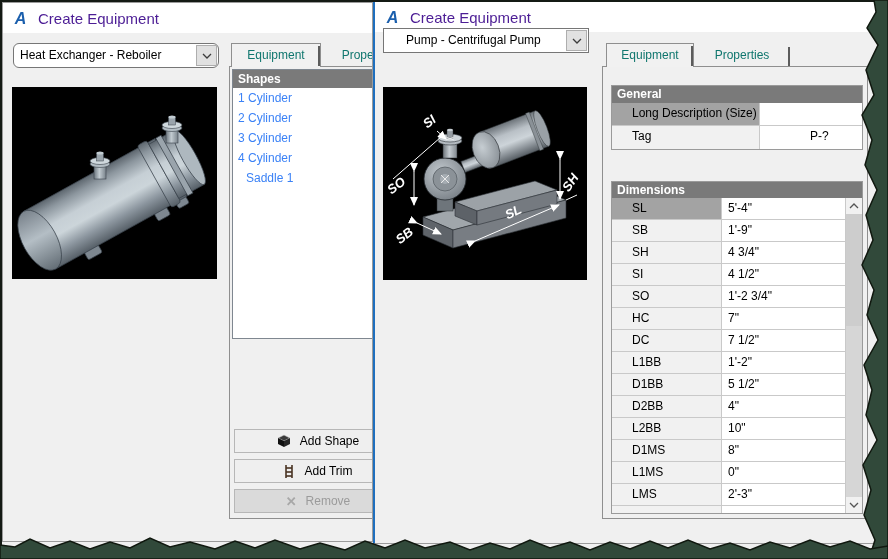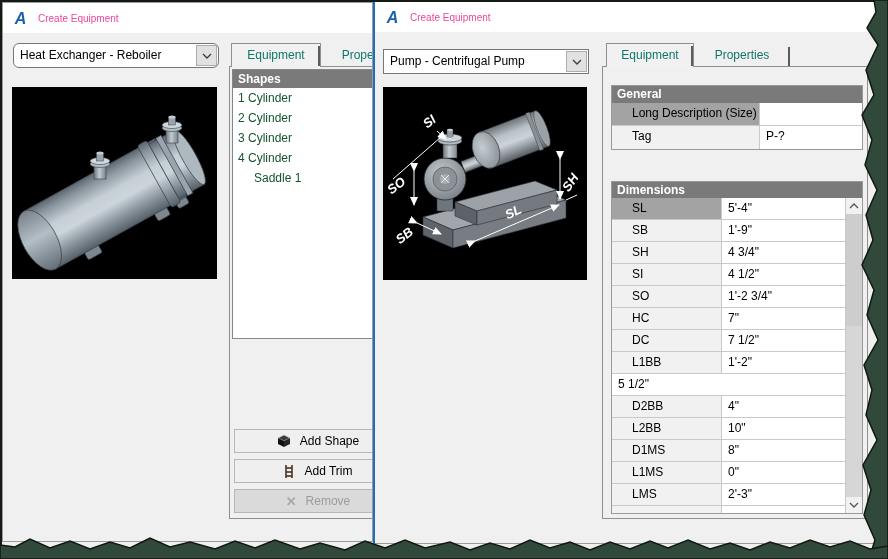--- a/index.html
+++ b/index.html
@@ -15,43 +15,43 @@
   body{margin:0;font-family:"Liberation Sans",sans-serif;background:#fff;}
   .stage{position:relative;width:888px;height:559px;overflow:hidden;background:var(--window-bg);}
 
   
   .window{position:absolute;background:var(--window-bg);border:1px solid #9b9b9b;overflow:hidden;}
   .win-left{left:2px;top:2px;width:371px;height:540px;z-index:1;}
   .win-right{left:373px;top:1px;width:515px;height:543px;z-index:2;border-left:2px solid var(--accent-border);}
   .titlebar{position:absolute;left:0;top:0;right:0;height:30px;background:var(--titlebar-bg);display:flex;align-items:center;padding-left:9px;gap:9px;}
   .titlebar .logo{width:17px;height:17px;display:flex;align-items:center;justify-content:center;
     color:var(--logo-blue);font-weight:bold;font-style:italic;font-size:16px;line-height:17px;}
-  .titlebar .title{font-size:10px;color:#ec4899;}
+  .titlebar .title{font-size:15px;color:#4c1d95;}
 
   
   .combo{position:absolute;height:25px;display:flex;background:#fff;border:1px solid #767676;}
   .combo-field{flex:1;font-size:12px;padding:4px 0 0 6px;white-space:nowrap;overflow:hidden;color:#000;}
   .combo-btn{width:21px;margin:1px;background:#e1e1e1;border:1px solid #aeaeae;display:flex;align-items:center;justify-content:center;}
 
   
   .preview{position:absolute;background:#000;}
   .preview svg{display:block;}
 
   
   .tabstrip{position:absolute;display:flex;height:24px;}
   .tab{position:relative;height:22px;margin-top:2px;line-height:21px;text-align:center;font-size:12px;color:#0f766e;background:transparent;}
   .tab::after{content:"";position:absolute;right:0;top:2px;bottom:1px;width:2px;background:#5c5c5c;}
   .tab.active{height:24px;margin-top:0;line-height:23px;background:#f1f1f1;border:1px solid #8f8f8f;border-bottom:none;z-index:3;}
   .tabpanel{position:absolute;background:var(--window-bg);border:1px solid #8f8f8f;}
 
   
   .listbox{position:absolute;background:#fff;border:1px solid #7f8790;}
   .lb-header{height:18px;background:var(--section-header-bg);color:#fff;font-size:12px;font-weight:bold;padding:2px 0 0 5px;}
-  .lb-item{height:20px;font-size:12px;padding:3px 0 0 5px;color:#14532d;white-space:nowrap;}
-  .lb-item.indent{padding-left:21px;}
+  .lb-item{height:20px;font-size:12px;padding:3px 0 0 5px;color:#3b82f6;white-space:nowrap;}
+  .lb-item.indent{padding-left:13px;}
 
   
   .btn{position:absolute;left:4px;width:168px;height:24px;background:#efefef;border:1px solid #b7b7b7;
     display:flex;align-items:center;justify-content:center;gap:9px;font-size:12px;color:#000;}
   .btn.disabled{background:#dadada;color:#9b9b9b;}
   .btn .x-glyph{font-size:13px;font-weight:bold;color:#a8a8a8;line-height:13px;}
 
   
   .grid{position:absolute;border:1px solid #9a9a9a;background:#fff;}
   .grid-header{background:var(--section-header-bg);color:#fff;font-weight:bold;font-size:12px;padding:1px 0 0 5px;}
@@ -186,21 +186,21 @@
       </div>
     </div>
   </div>
 
   <div class="window win-right">
     <div class="titlebar">
       <span class="logo">A</span>
       <span class="title">Create Equipment</span>
     </div>
 
-    <div class="combo" style="left:8px;top:47px;width:206px;">
+    <div class="combo" style="left:8px;top:26px;width:206px;padding-left:16px;">
       <div class="combo-field">Pump - Centrifugal Pump</div>
       <div class="combo-btn">
         <svg width="10" height="6" viewBox="0 0 10 6">
             <path d="M1 1 L5 5 L9 1" stroke="#3c3c3c" stroke-width="1.3" fill="none"></path>
           </svg>
       </div>
     </div>
 
     <div class="preview" style="left:8px;top:85px;width:204px;height:193px;">
       <svg width="204" height="193" viewBox="0 0 204 193">
@@ -289,21 +289,21 @@
     </div>
 
     <div class="tabpanel" style="left:227px;top:64px;width:266px;height:453px;">
 
       <div class="grid" style="left:8px;top:18px;width:252px;">
         <div class="grid-header" style="height:17px;">General</div>
         <div class="grow">
           <div class="tlabel sel">Long Description (Size)</div>
           <div class="tval"></div>
         </div>
-        <div class="grow" style="border-bottom:none;">
+        <div class="grow" style="border-bottom:none;gap:44px;">
           <div class="tlabel">Tag</div>
           <div class="tval">P-?</div>
         </div>
       </div>
 
       <div class="grid" style="left:8px;top:114px;width:252px;height:333px;">
         <div class="grid-header" style="height:28px;">Dimensions</div>
         <div style="position:absolute;left:0;top:16px;right:17px;bottom:0;overflow:hidden;">
           <div class="drow">
               <div class="tlabel sel">SL</div>
@@ -331,20 +331,21 @@
             </div>
           <div class="drow">
               <div class="tlabel">DC</div>
               <div class="tval">7 1/2"</div>
             </div>
           <div class="drow">
               <div class="tlabel">L1BB</div>
               <div class="tval">1'-2"</div>
             </div>
           <div class="drow">
+              <div class="tlabel">D1BB</div>
               <div class="tval">5 1/2"</div>
             </div>
           <div class="drow">
               <div class="tlabel">D2BB</div>
               <div class="tval">4"</div>
             </div>
           <div class="drow">
               <div class="tlabel">L2BB</div>
               <div class="tval">10"</div>
             </div>

